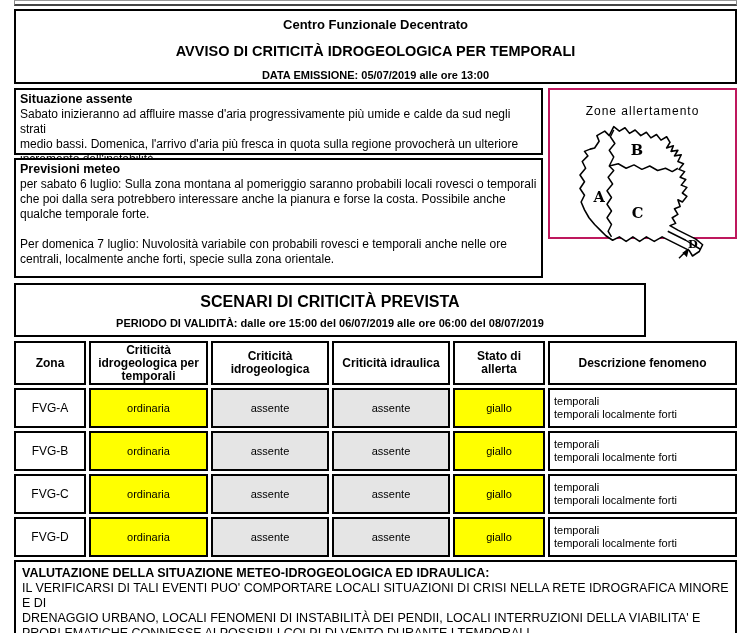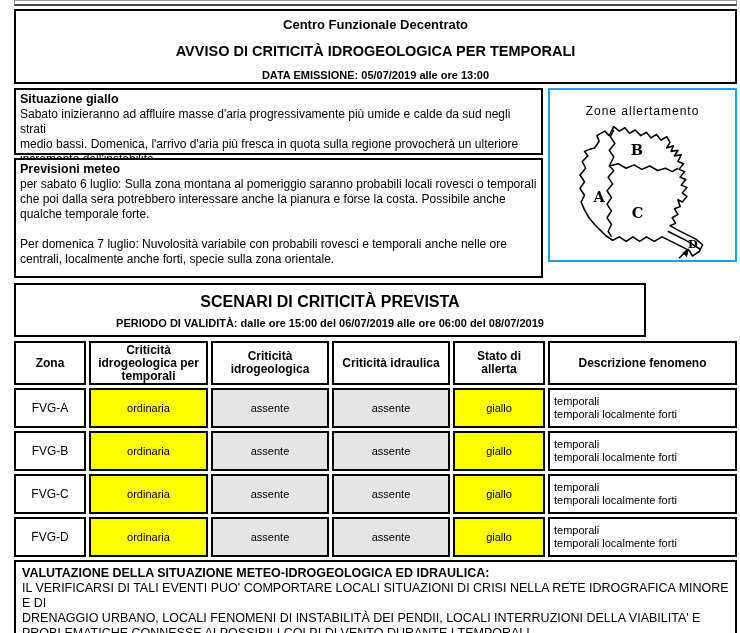--- a/index.html
+++ b/index.html
@@ -22,21 +22,21 @@
   .emission{margin-top:10px;font-size:11px;font-weight:bold;}
 
   
   .sit-box{left:14px;top:88px;width:529px;height:67px;}
   .prev-box{left:14px;top:158px;width:529px;height:120px;}
   .sec{padding:2px 4px;font-size:12px;line-height:15px;}
   .sec-title{font-weight:bold;font-size:12.5px;line-height:15px;}
   .p2{margin-top:15px;}
 
   
-  .map-box{left:548px;top:88px;width:189px;height:174px;border:2px solid #0ea5e9;}
+  .map-box{left:548px;top:88px;width:189px;height:151px;border:2px solid #be185d;}
   .map-title{text-align:center;margin-top:14px;font-size:12px;letter-spacing:1px;}
   .map-box svg{display:block;margin:0 auto;}
   .zl{font-family:"DejaVu Serif", serif;font-weight:bold;font-size:13px;}
   .zl-small{font-family:"DejaVu Serif", serif;font-weight:bold;font-size:10px;}
 
   
   .scenari-box{left:14px;top:283px;width:632px;height:54px;text-align:center;}
   .scenari-title{margin-top:8px;font-size:16px;font-weight:bold;}
   .validity{margin-top:6px;font-size:11px;font-weight:bold;}
 
@@ -64,21 +64,21 @@
 
 <div class="frag"></div>
 
 <div class="box header-box">
   <div class="org">Centro Funzionale Decentrato</div>
   <div class="doc-title">AVVISO DI CRITICITÀ IDROGEOLOGICA PER TEMPORALI</div>
   <div class="emission">DATA EMISSIONE: 05/07/2019 alle ore 13:00</div>
 </div>
 
 <div class="box sit-box sec">
-  <div class="sec-title">Situazione giallo</div>
+  <div class="sec-title">Situazione assente</div>
   <div>Sabato inizieranno ad affluire masse d'aria progressivamente più umide e calde da sud negli strati</div>
   <div>medio bassi. Domenica, l'arrivo d'aria più fresca in quota sulla regione provocherà un ulteriore</div>
   <div>incremento dell'instabilità.</div>
 </div>
 
 <div class="box prev-box sec">
   <div class="sec-title">Previsioni meteo</div>
   <div>per sabato 6 luglio: Sulla zona montana al pomeriggio saranno probabili locali rovesci o temporali</div>
   <div>che poi dalla sera potrebbero interessare anche la pianura e forse la costa. Possibile anche</div>
   <div>qualche temporale forte.</div>

